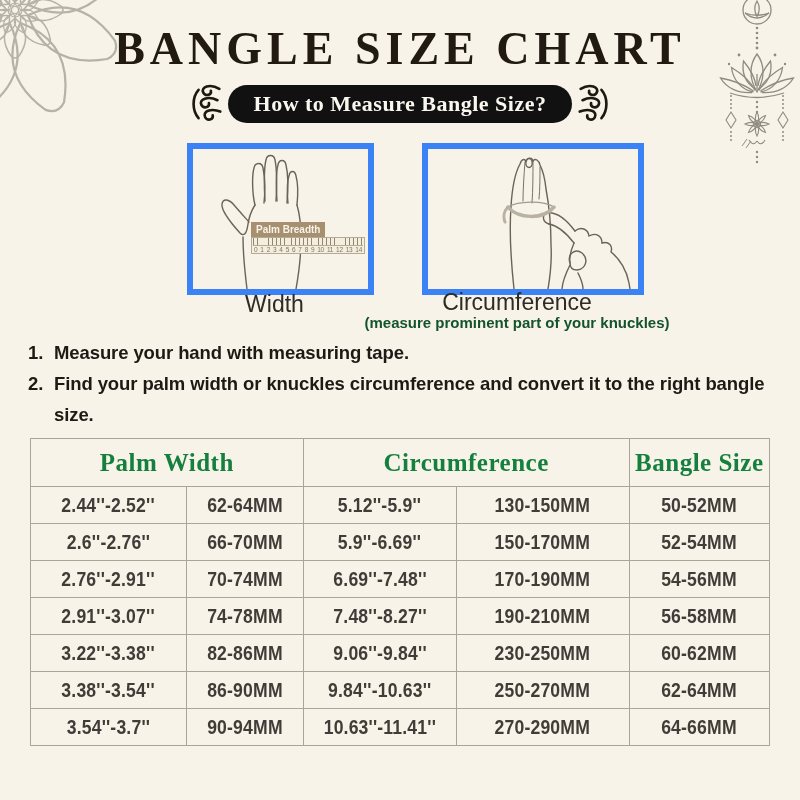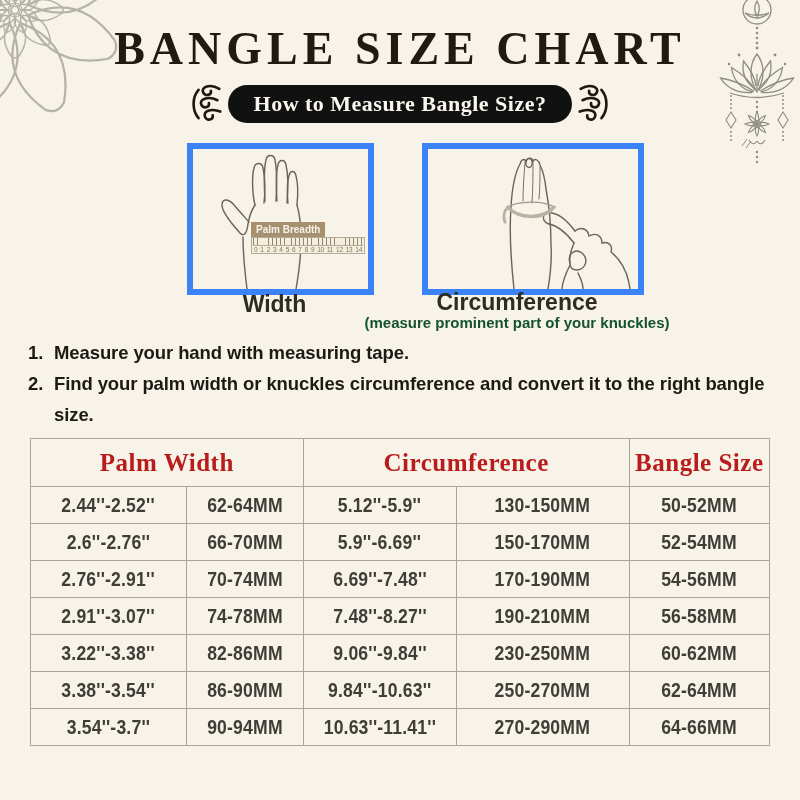--- a/index.html
+++ b/index.html
@@ -28,38 +28,38 @@
   .illus-box svg{position:absolute;left:0;top:0;}
 
   .tape-label{position:absolute;left:58px;top:73px;height:15px;line-height:15px;padding:0 5px;
               background:#a6906f;color:#f7f3e8;font-size:10px;font-weight:700;}
   .ruler{position:absolute;left:58px;top:88px;width:114px;height:17px;background:#f5eedd;border:1px solid #b3ab99;box-sizing:border-box;}
   .ruler .ticks{height:7px;margin:0 1px;border-bottom:1px solid #b3ab99;
                 background:repeating-linear-gradient(90deg,#8f876f 0px,#8f876f 0.8px,transparent 0.8px,transparent 3.85px);}
   .ruler .nums{display:flex;justify-content:space-between;padding:0 2px;font-size:6.5px;line-height:8px;color:#7d7666;letter-spacing:-0.3px;}
 
   
-  .cap{position:absolute;text-align:center;font-weight:700;color:#2e2a24;font-size:23px;}
+  .cap{position:absolute;text-align:center;font-weight:400;color:#2e2a24;font-size:23px;}
   .cap-width{left:187px;width:175px;top:291px;}
   .cap-circ{left:412px;width:210px;top:289px;}
   .cap-note{position:absolute;left:355px;width:324px;top:314px;text-align:center;
             font-weight:700;font-size:15px;color:#14532d;}
 
   
   .instructions{position:absolute;left:28px;top:337px;width:745px;color:#1d1915;
                 font-size:18.5px;font-weight:700;line-height:31px;letter-spacing:-0.1px;}
   .instr-item{display:flex;}
   .instr-num{flex:0 0 26px;}
   .instr-text{flex:1;}
 
   
   .size-table{position:absolute;left:30px;top:438px;width:740px;border-collapse:collapse;}
   .size-table th,.size-table td{border:1px solid #aba597;text-align:center;padding:0;}
   .size-table th{height:47px;font-family:"Liberation Serif",serif;font-weight:700;font-size:25px;
-                 letter-spacing:0.5px;color:#b91c1c;}
+                 letter-spacing:0.5px;color:#15803d;}
   .size-table td{height:36px;font-size:20px;font-weight:700;color:#403d38;}
   .cond{display:inline-block;transform:scaleX(0.88);transform-origin:center;white-space:nowrap;letter-spacing:0.2px;}
 </style>
 </head>
 <body>
 
 <div class="canvas">
 
   <svg class="mandala" viewBox="0 0 240 240">
     <g transform="translate(120,120)" stroke="#b5b2a7" fill="none">

